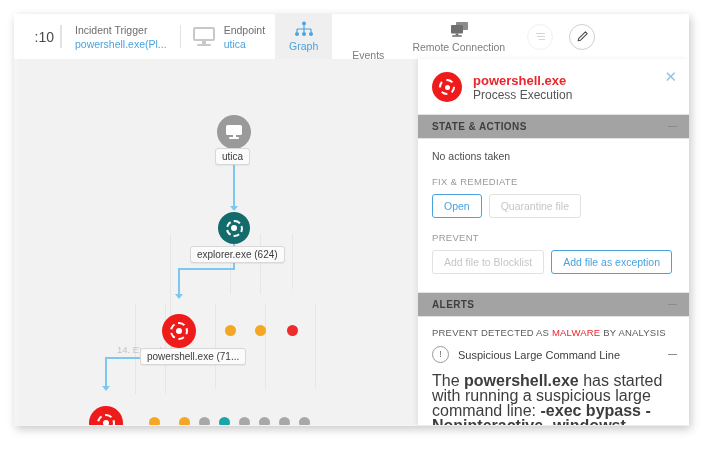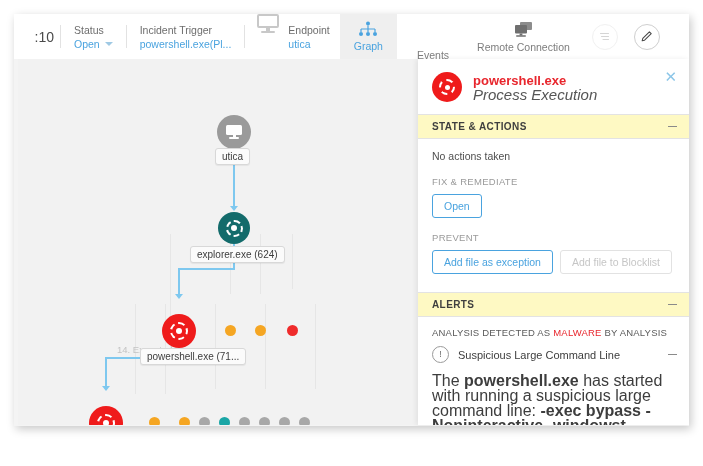--- a/index.html
+++ b/index.html
@@ -30,21 +30,21 @@
   .tb-field{
     display:flex;flex-direction:column;justify-content:center;
     padding:0 13px;box-sizing:border-box;
   }
   .tb-label{font-size:10.5px;color:#6d6d6d;line-height:14px;white-space:nowrap;}
   .tb-value{font-size:10.5px;color:#4aa3df;line-height:14px;white-space:nowrap;display:flex;align-items:center;gap:5px;}
   .caret{
     width:0;height:0;border-left:4px solid transparent;border-right:4px solid transparent;
     border-top:4px solid #9fc9e4;display:inline-block;
   }
-  .tb-endpoint{display:flex;padding:0 10px 0 12px;gap:9px;}
+  .tb-endpoint{display:flex;align-items:center;padding:0 10px 0 12px;gap:9px;}
   .mon-ico{width:22px;height:19px;position:relative;flex:none;}
   .mon-ico .scr{position:absolute;left:0;top:0;width:22px;height:14px;border:2px solid #c8c8c8;border-radius:2px;box-sizing:border-box;background:#fff;}
   .mon-ico .std{position:absolute;left:9px;top:14px;width:4px;height:3px;background:#c8c8c8;}
   .mon-ico .bas{position:absolute;left:4px;top:17px;width:14px;height:2px;background:#c8c8c8;border-radius:1px;}
 
   .tab{
     display:flex;flex-direction:column;align-items:center;justify-content:center;
     padding:0 14px;gap:3px;box-sizing:border-box;
   }
   .tab.active{background:#efefef;}
@@ -87,27 +87,27 @@
   }
 
   
   .panel{
     position:absolute;left:404px;top:45px;width:271px;height:366px;
     background:#ffffff;overflow:hidden;
     box-shadow:-2px 0 5px rgba(0,0,0,.07);
   }
   .p-head{display:flex;align-items:center;padding:13px 12px 12px 14px;gap:11px;position:relative;}
   .p-title{font-size:13px;font-weight:bold;color:#e8262d;line-height:15px;}
-  .p-sub{font-size:15px;color:#555;line-height:14px;font-style:italic;}
+  .p-sub{font-size:12px;color:#555;line-height:14px;}
   .p-close{
     position:absolute;right:12px;top:12px;font-size:15px;color:#8cc6e8;
     line-height:12px;cursor:default;font-family:"Liberation Sans",sans-serif;
   }
   .sec-head{
-    background:#fef9c3;border-top:1px solid #e3e3e3;border-bottom:1px solid #e3e3e3;
+    background:#a3a3a3;border-top:1px solid #e3e3e3;border-bottom:1px solid #e3e3e3;
     height:23px;display:flex;align-items:center;justify-content:space-between;
     padding:0 12px 0 14px;
   }
   .sec-title{font-size:10px;font-weight:bold;color:#3f3f3f;letter-spacing:.4px;}
   .minus{width:9px;height:1px;background:#8a8a8a;display:block;}
   .sec-body{padding:11px 14px 9px 14px;}
   .muted{font-size:10.5px;color:#4f4f4f;}
   .sublabel{font-size:9.5px;color:#9a9a9a;letter-spacing:.3px;margin:14px 0 7px 0;}
   .btnrow{display:flex;gap:7px;}
   .btn{
@@ -132,27 +132,20 @@
 </head>
 <body>
 
 <div class="app">
 
   <div class="topbar">
 
     <div class="tb-time">:10</div>
     <div class="tb-sep"></div>
 
-    <div class="tb-field">
-      <div class="tb-label">Status</div>
-      <div class="tb-value">
-        <span>Open</span>
-        <span class="caret"></span>
-      </div>
-    </div>
 
     <div class="tb-sep"></div>
 
     <div class="tb-field">
       <div class="tb-label">Incident Trigger</div>
       <div class="tb-value">powershell.exe(Pl...</div>
     </div>
 
     <div class="tb-sep"></div>
 
@@ -303,36 +296,37 @@
       <span class="sec-title">STATE &amp; ACTIONS</span>
       <span class="minus"></span>
     </div>
 
     <div class="sec-body">
       <div class="muted">No actions taken</div>
 
       <div class="sublabel">FIX &amp; REMEDIATE</div>
       <div class="btnrow">
         <span class="btn">Open</span>
+        <span class="btn disabled">Quarantine file</span>
       </div>
 
       <div class="sublabel">PREVENT</div>
       <div class="btnrow">
+        <span class="btn disabled">Add file to Blocklist</span>
         <span class="btn">Add file as exception</span>
-        <span class="btn disabled">Add file to Blocklist</span>
       </div>
     </div>
 
     <div class="sec-head" style="margin-top:9px;align-items:center;">
       <span class="sec-title">ALERTS</span>
       <span class="minus"></span>
     </div>
 
     <div class="alert-kicker">
-      <span>ANALYSIS DETECTED AS </span><span class="mal">MALWARE</span><span> BY ANALYSIS</span>
+      <span>PREVENT DETECTED AS </span><span class="mal">MALWARE</span><span> BY ANALYSIS</span>
     </div>
 
     <div class="alert-row">
       <span class="warn-ico">!</span>
       <span class="alert-name">Suspicious Large Command Line</span>
       <span class="minus"></span>
     </div>
 
     <div class="alert-body">
       <span>The </span><b>powershell.exe</b><span> has started with running a suspicious large command line: </span><b>-exec bypass -Noninteractive -windowst...</b>

